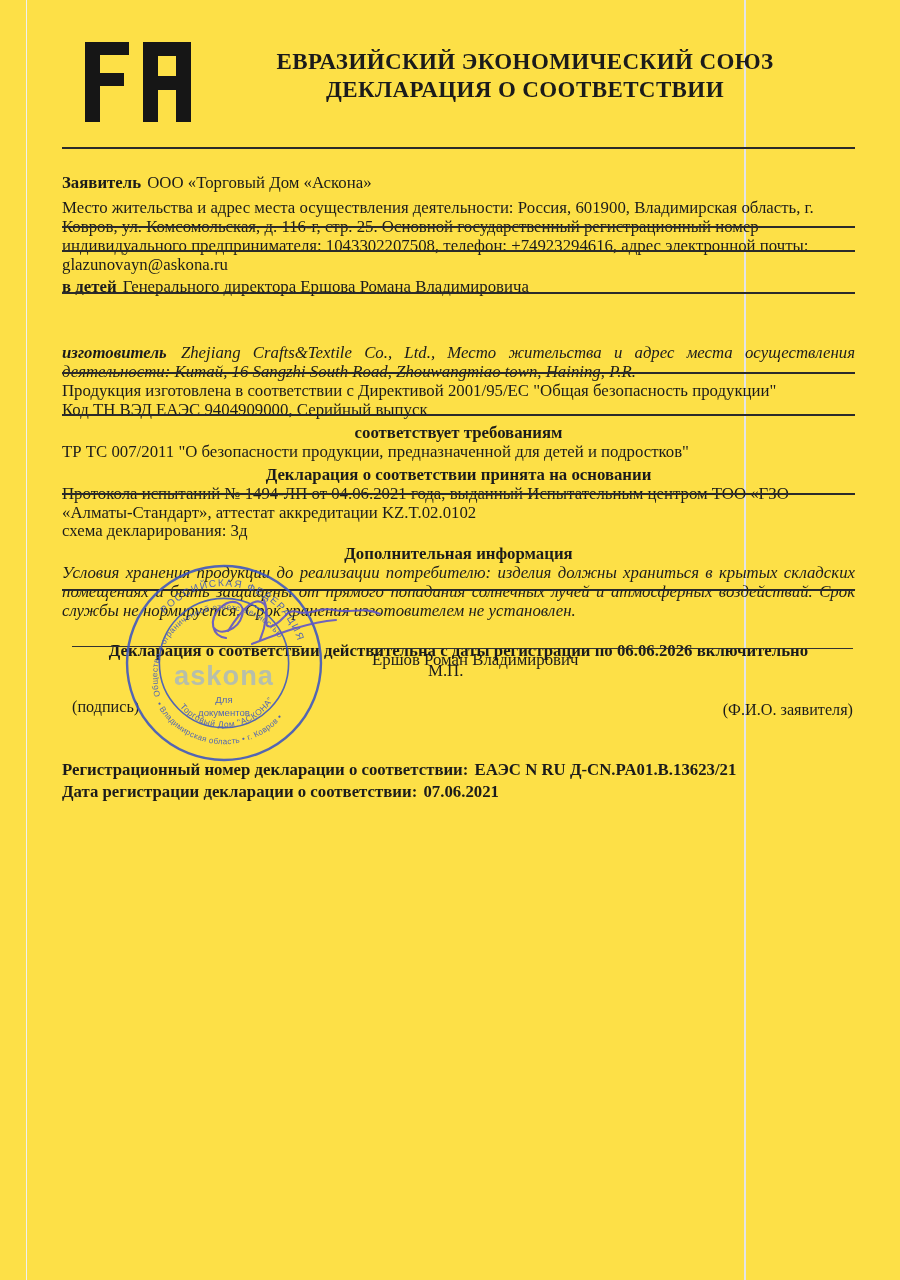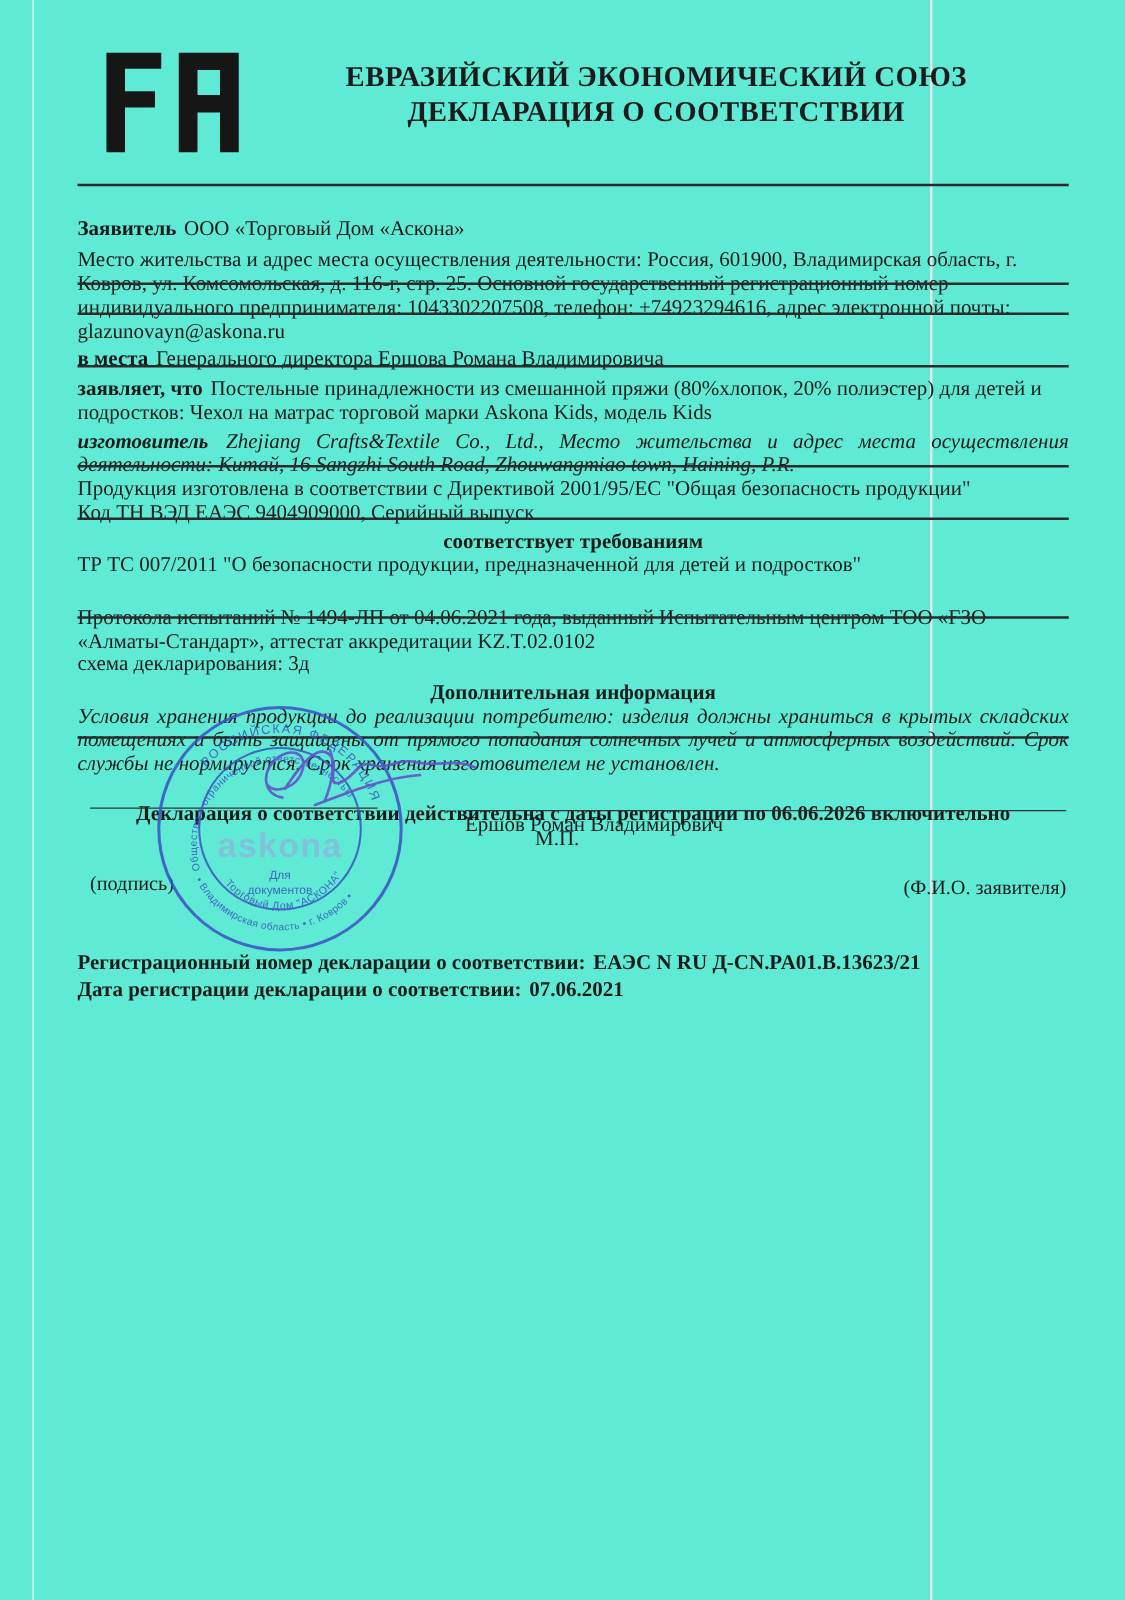--- a/index.html
+++ b/index.html
@@ -1,16 +1,16 @@
 <!DOCTYPE html>
 <html><head>
 <meta charset="utf-8">
 <style>
   html,body{margin:0;padding:0;background:#fff;}
-  .page{position:relative;width:900px;height:1280px;background:#5eead4;overflow:hidden;
+  .page{position:relative;width:900px;height:1280px;background:#fde047;overflow:hidden;
         font-family:"Liberation Serif","DejaVu Serif",serif;color:#1b1b1b;}
   .abs{position:absolute;}
   .t{font-size:16.8px;line-height:19px;margin-top:48px;}
   .b{font-weight:bold;text-align:center;}
   .j{text-align:justify;font-style:italic;}
   .hr{position:absolute;left:62px;width:793px;height:1.6px;background:#2b2b2b;}
   .title{font-weight:bold;font-size:23px;line-height:28px;text-align:center;letter-spacing:.4px;}
   .caption{font-size:16.2px;}
   .scanline{position:absolute;top:0;height:1280px;}
   .sl1{left:744px;width:2px;background:#e3e4e7;}
@@ -40,43 +40,40 @@
   <div class="abs t" style="left:62px;top:125px;width:793px">
     <b>Заявитель</b>
     <span>ООО «Торговый Дом «Аскона»</span>
   </div>
   <div class="hr" style="top:147px"></div>
 
   <div class="abs t" style="left:62px;top:150px;width:772px">Место жительства и адрес места осуществления деятельности: Россия, 601900, Владимирская область, г. Ковров, ул. Комсомольская, д. 116-г, стр. 25. Основной государственный регистрационный номер индивидуального предпринимателя: 1043302207508, телефон: +74923294616, адрес электронной почты: glazunovayn@askona.ru</div>
   <div class="hr" style="top:226px"></div>
 
   <div class="abs t" style="left:62px;top:229px;width:793px">
-    <b>в места</b>
+    <b>в детей</b>
     <span>Генерального директора Ершова Романа Владимировича</span>
   </div>
   <div class="hr" style="top:250px"></div>
 
-  <div class="abs t" style="left:62px;top:253px;width:793px">
-    <b>заявляет, что</b>
-    <span>Постельные принадлежности из смешанной пряжи (80%хлопок, 20% полиэстер) для детей и подростков: Чехол на матрас торговой марки Askona Kids, модель Kids</span>
-  </div>
   <div class="hr" style="top:292px"></div>
 
   <div class="abs t j" style="left:62px;top:295px;width:793px">
     <b>изготовитель</b>
     <span>Zhejiang Crafts&amp;Textile Co., Ltd., Место жительства и адрес места осуществления деятельности: Китай, 16 Sangzhi South Road, Zhouwangmiao town, Haining, P.R.</span>
   </div>
   <div class="abs t" style="left:62px;top:333px;width:793px">Продукция изготовлена в соответствии с Директивой 2001/95/ЕС "Общая безопасность продукции"</div>
   <div class="abs t" style="left:62px;top:352px;width:793px">Код ТН ВЭД ЕАЭС 9404909000, Серийный выпуск</div>
   <div class="hr" style="top:372px"></div>
 
   <div class="abs t b" style="left:62px;top:375px;width:793px">соответствует требованиям</div>
   <div class="abs t" style="left:62px;top:394px;width:793px">ТР ТС 007/2011 "О безопасности продукции, предназначенной для детей и подростков"</div>
   <div class="hr" style="top:414px"></div>
 
+  <div class="abs t b" style="left:62px;top:417px;width:793px">Декларация о соответствии принята на основании</div>
   <div class="abs t" style="left:62px;top:436px;width:748px">Протокола испытаний № 1494-ЛП от 04.06.2021 года, выданный Испытательным центром ТОО «ҒЗО «Алматы-Стандарт», аттестат аккредитации KZ.T.02.0102</div>
   <div class="abs t" style="left:62px;top:473px;width:793px">схема декларирования: 3д</div>
   <div class="hr" style="top:493px"></div>
 
   <div class="abs t b" style="left:62px;top:496px;width:793px">Дополнительная информация</div>
   <div class="abs t j" style="left:62px;top:515px;width:793px">Условия хранения продукции до реализации потребителю: изделия должны храниться в крытых складских помещениях и быть защищены от прямого попадания солнечных лучей и атмосферных воздействий. Срок службы не нормируется. Срок хранения изготовителем не установлен.</div>
 
   <div class="hr" style="top:589px"></div>
 
   <div class="abs t b" style="left:62px;top:593px;width:793px">Декларация о соответствии  действительна с даты регистрации по 06.06.2026 включительно</div>

